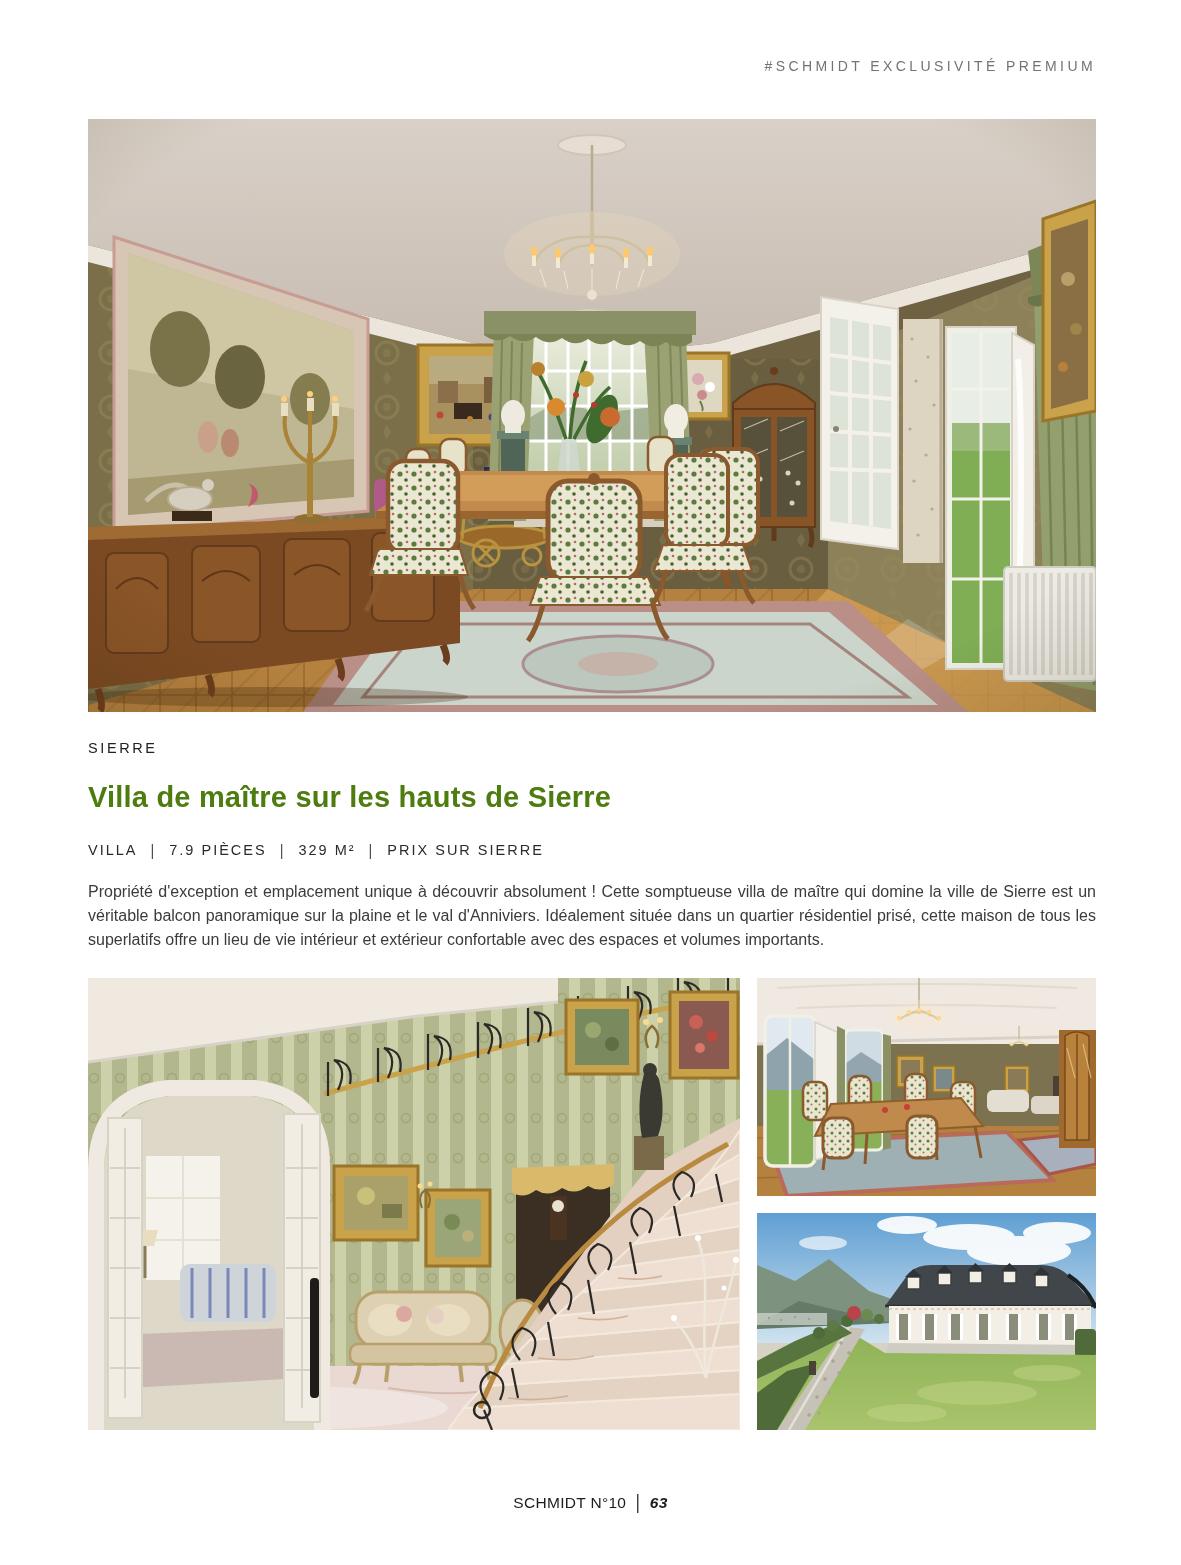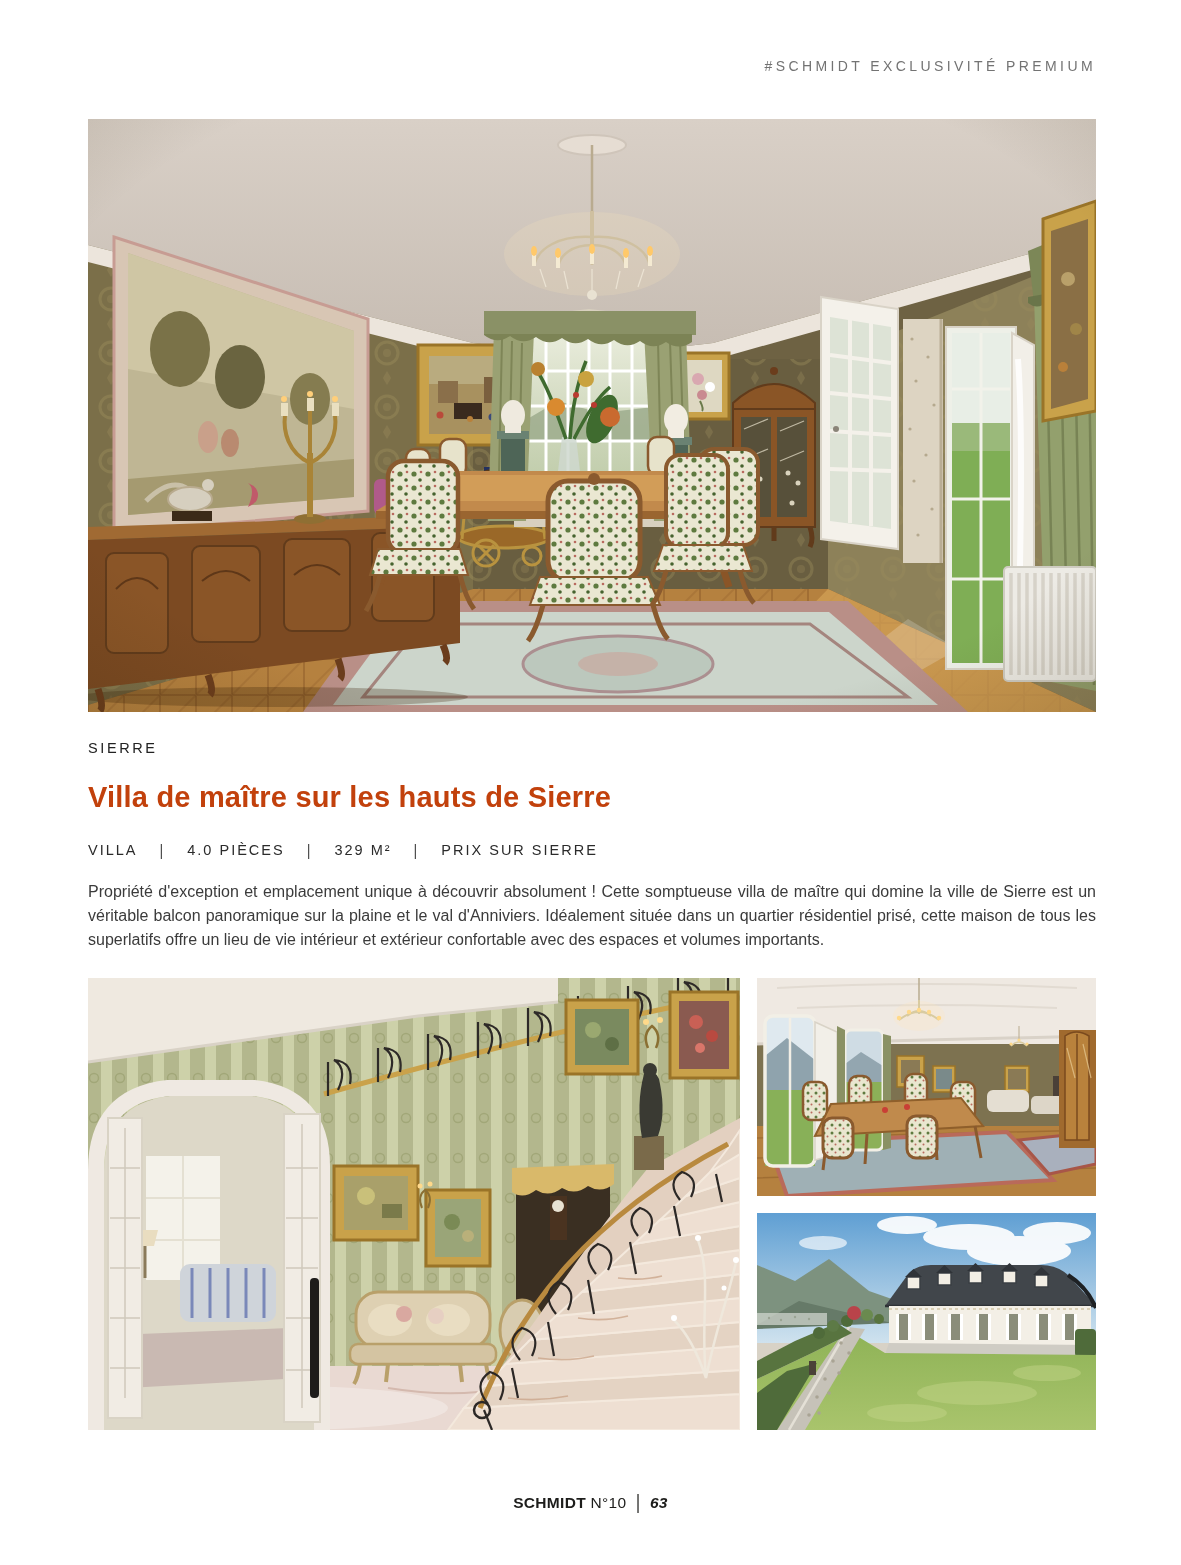--- a/index.html
+++ b/index.html
@@ -18,37 +18,37 @@
   .photo-hall     { left:88px; top:978px;  width:652px;  height:452px; }
   .photo-dining   { left:757px; top:978px; width:339px;  height:218px; }
   .photo-exterior { left:757px; top:1213px; width:339px; height:217px; }
 
   .location {
     position:absolute; left:88px; top:740px;
     font-size:14.5px; letter-spacing:2.6px; color:#222222; font-weight:400;
   }
   .title {
     position:absolute; left:88px; top:781px;
-    font-size:29px; font-weight:700; color:#c2410c; letter-spacing:0.2px;
+    font-size:29px; font-weight:700; color:#4d7c0f; letter-spacing:0.2px;
   }
   .specs {
     position:absolute; left:88px; top:842px;
-    display:flex; align-items:center; gap:22px;
+    display:flex; align-items:center; gap:13px;
     font-size:14.5px; letter-spacing:2px; color:#2b2b2b; font-weight:400;
   }
   .spec-sep { color:#4a4a4a; font-weight:400; transform:scaleY(1.15); }
   .description {
     position:absolute; left:88px; top:880px; width:1008px;
     font-size:16px; line-height:24px; color:#3b3b3b; text-align:justify;
   }
   .footer {
     position:absolute; left:0; top:1494px; width:100%;
     text-align:center; font-size:15.5px; color:#1d1d1b; letter-spacing:0.3px;
   }
-  .footer .brand { font-weight:700;text-align:right; }
+  .footer .brand { font-weight:400;text-align:right; }
   .footer .issue { font-weight:400;margin-top:40px; }
   .footer .bar { font-weight:400; padding:0 5px; display:inline-block; transform:scaleY(1.25); }
   .footer .pagenum { font-weight:700;font-style:italic; }
 </style>
 </head>
 <body>
 
 <div class="page">
 
   <div class="header-tag">#SCHMIDT EXCLUSIVITÉ PREMIUM</div>
@@ -417,21 +417,21 @@
       <rect width="1008" height="593" fill="url(#m-vign)"></rect>
     </svg>
   </figure>
 
   <div class="location">SIERRE</div>
   <h1 class="title">Villa de maître sur les hauts de Sierre</h1>
 
   <div class="specs">
     <span>VILLA</span>
     <span class="spec-sep">|</span>
-    <span>4.0 PIÈCES</span>
+    <span>7.9 PIÈCES</span>
     <span class="spec-sep">|</span>
     <span>329 M²</span>
     <span class="spec-sep">|</span>
     <span>PRIX SUR SIERRE</span>
   </div>
 
   <p class="description">Propriété d'exception et emplacement unique à découvrir absolument ! Cette somptueuse villa de maître qui domine la ville de Sierre est un véritable balcon panoramique sur la plaine et le val d'Anniviers. Idéalement située dans un quartier résidentiel prisé, cette maison de tous les superlatifs offre un lieu de vie intérieur et extérieur confortable avec des espaces et volumes importants.</p>
 
   <figure class="photo photo-hall" aria-label="Hall d'entrée avec escalier en marbre à rampe en fer forgé, arcade vers le salon, tableaux et banquette ancienne">
     <svg viewBox="0 0 652 452" preserveAspectRatio="none">

